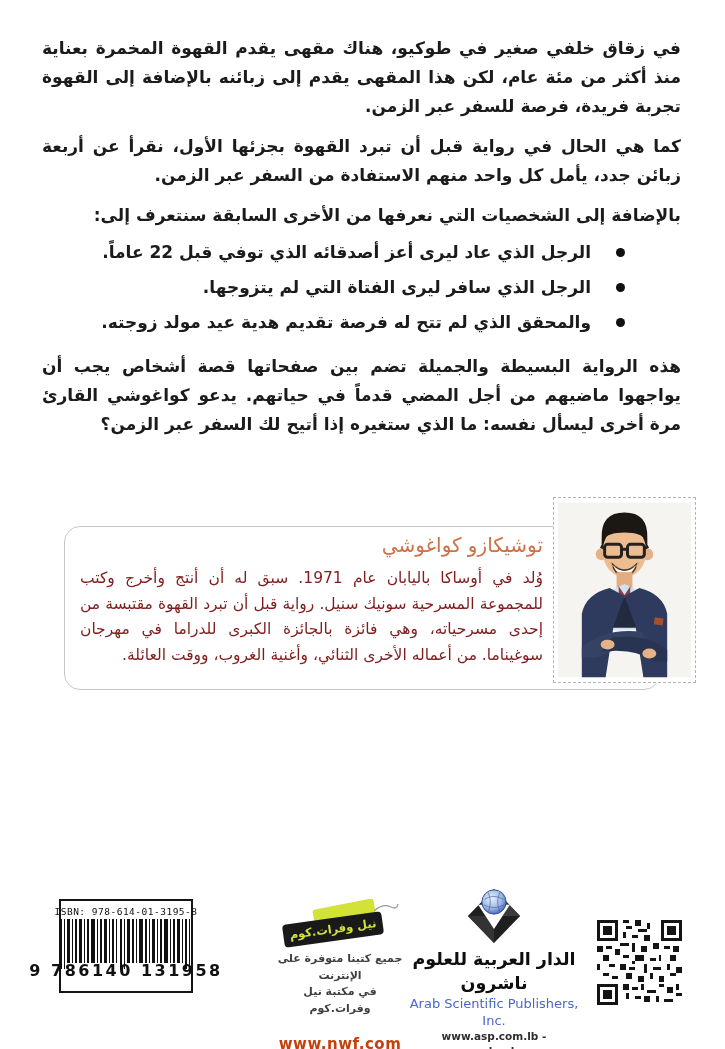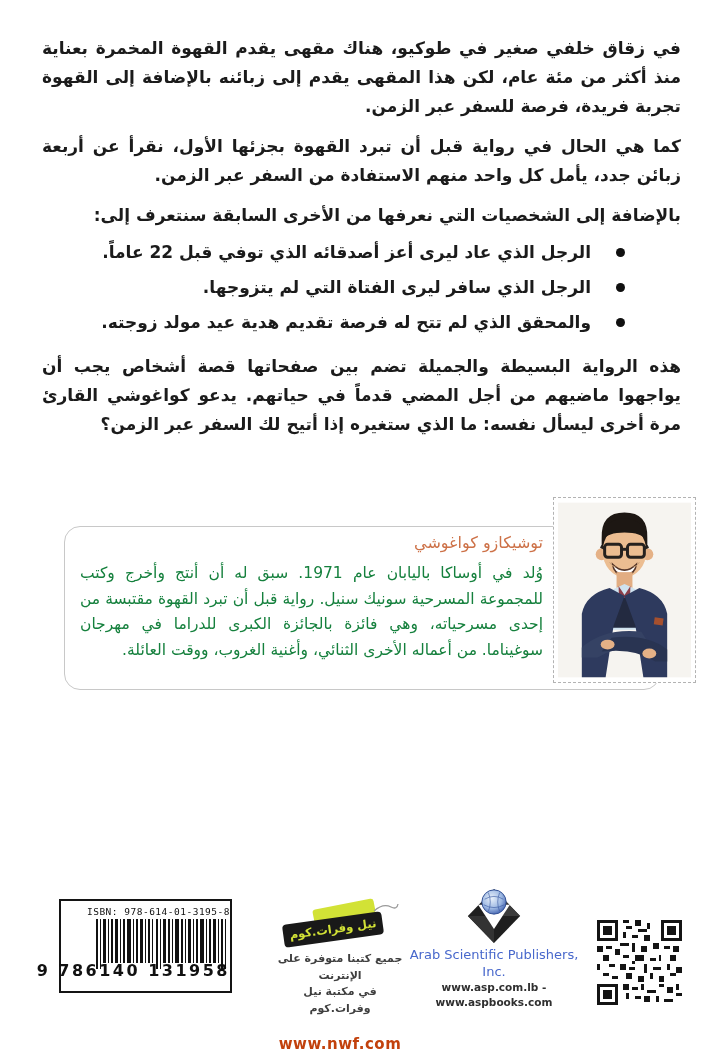--- a/index.html
+++ b/index.html
@@ -12,31 +12,31 @@
   .synopsis p{margin:0 0 11px;text-align:justify;text-align-last:right;}
   .synopsis p.intro{margin-bottom:6px;}
   ul.bullets{list-style:none;margin:8px 0 16px;padding:0 56px 0 0;}
   ul.bullets li{display:flex;gap:25px;align-items:flex-start;margin-bottom:7px;line-height:28px;}
   .dot{width:9px;height:9px;border-radius:50%;background:#101010;margin-top:10px;flex:none;}
 
   
   .bio-box{position:absolute;left:64px;top:526px;width:594px;height:162px;
            border:1.5px solid #c8c8c8;border-radius:16px;background:#fff;}
   .bio-content{position:absolute;top:533px;right:182px;left:80px;direction:rtl;text-align:right;}
-  .author-name{margin:0 0 9px;font-size:16px;font-weight:normal;color:#cd7147;}
-  .bio-text{margin:0;font-size:15.5px;line-height:25.5px;color:#15803d;
+  .author-name{margin:0 0 9px;font-size:20px;font-weight:normal;color:#cd7147;}
+  .bio-text{margin:0;font-size:15.5px;line-height:25.5px;color:#7f1d1d;
             text-align:justify;text-align-last:right;}
   .author-photo{position:absolute;left:553px;top:497px;width:143px;height:186px;
                 box-sizing:border-box;background:#fff;border:1px dashed #b3b3b3;padding:4px;}
   .author-photo svg{width:100%;height:100%;display:block;}
 
   
-  .barcode-box{position:absolute;left:59px;top:899px;width:173px;height:94px;
+  .barcode-box{position:absolute;left:59px;top:899px;width:134px;height:94px;
                box-sizing:border-box;border:2px solid #141414;background:#fff;
-               display:flex;flex-direction:column;align-items:flex-end;padding-top:5px;}
+               display:flex;flex-direction:column;align-items:center;padding-top:5px;}
   .isbn-label{font-family:"DejaVu Sans Mono",monospace;font-size:9.5px;color:#111;
               letter-spacing:.5px;white-space:nowrap;}
   .bars{margin-top:2px;}
   .barcode-number{font-size:16px;font-weight:bold;color:#111;letter-spacing:2.5px;
                   margin-top:-8px;background:transparent;white-space:nowrap;}
 
   .nwf{position:absolute;left:275px;top:901px;width:130px;text-align:center;}
   .nwf-tags{position:relative;height:50px;}
   .tag-yellow{position:absolute;left:38px;top:3px;width:62px;height:15px;background:#d2e236;
               border-radius:3px;transform:rotate(-11deg);}
@@ -199,20 +199,21 @@
           </radialGradient>
         </defs>
         <polygon points="30,3 58,32 30,61 2,32" fill="#1f1f1f"></polygon>
         <polygon points="30,3 58,32 30,32" fill="#3c3c3c"></polygon>
         <polygon points="30,61 2,32 30,32" fill="#333333"></polygon>
         <polygon points="13,20 47,20 30,46" fill="#ffffff"></polygon>
         <circle cx="30" cy="17" r="13" fill="url(#globe)" stroke="#2c4a8f" stroke-width="1"></circle>
         <path d="M20 14 Q30 8 40 14 M19 20 Q30 26 41 20 M24 7 Q28 17 24 27 M36 7 Q32 17 36 27" fill="none" stroke="#37579f" stroke-width="0.8" opacity="0.8"></path>
       </svg>
     </div>
+    <div class="asp-name-ar">الدار العربية للعلوم ناشرون</div>
     <div class="asp-name-en">Arab Scientific Publishers, Inc.</div>
     <div class="asp-urls">www.asp.com.lb - www.aspbooks.com</div>
   </div>
 
   <div class="qr">
     <svg viewBox="0 0 29 29" shape-rendering="crispEdges">
       <rect width="29" height="29" fill="#fff"></rect>
       <g fill="#141414">
         <path fill-rule="evenodd" d="M0 0h7v7H0zM1 1h5v5H1zM2 2h3v3H2z"></path>
         <path fill-rule="evenodd" d="M22 0h7v7h-7zM23 1h5v5h-5zM24 2h3v3h-3z"></path>

